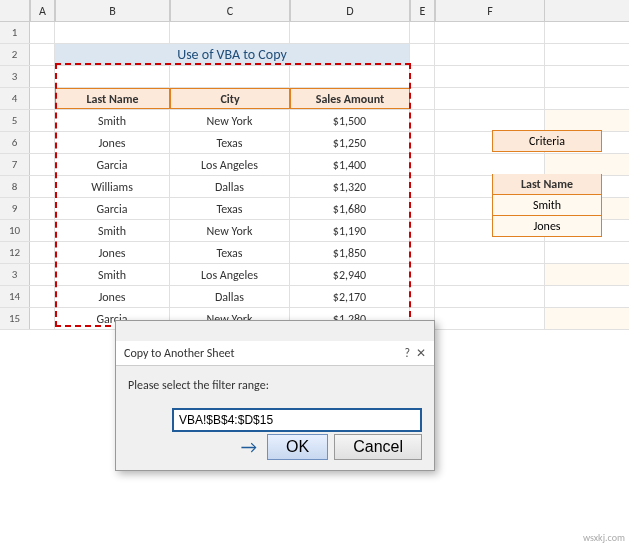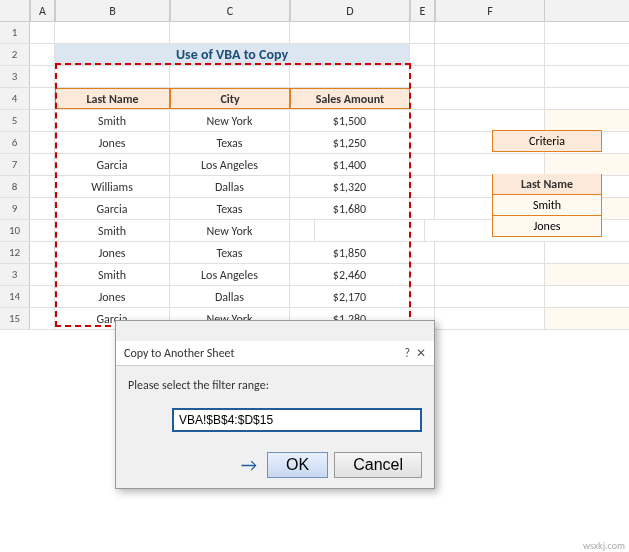--- a/index.html
+++ b/index.html
@@ -96,21 +96,21 @@
     .col-header-a { width: 25px; }
     .col-header-b { width: 115px; }
     .col-header-c { width: 120px; }
     .col-header-d { width: 120px; }
     .col-header-e { width: 25px; }
     .col-header-f { width: 110px; }
 
     
     .title-cell {
       background: #dce6f1;
-      font-weight: bold;
+      font-weight: normal;
       font-size: 14px;
       color: #1f4e79;
       justify-content: center;
       text-align: center;
     }
 
     
     .header-cell {
       background: #fde9d9;
       font-weight: bold;
@@ -204,21 +204,21 @@
     }
     .dialog-body {
       padding: 12px 12px 10px 12px;
     }
     .dialog-label {
       font-size: 12px;
       color: #333;
       margin-bottom: 16px;
     }
     .dialog-input-wrap {
-      margin-bottom: 20px;
+      margin-bottom: 2px;
       padding-left: 44px;
     }
     .dialog-input {
       width: 100%;
       border: 2px solid #1f5c99;
       padding: 3px 5px;
       font-size: 12px;
       background: #fff;
       outline: none;
     }
@@ -241,21 +241,21 @@
       background: linear-gradient(to bottom, #f5f5f5, #e0e0e0);
     }
     .btn-ok {
       background: linear-gradient(to bottom, #e8f0fe, #c8d8f0);
       border: 1px solid #7090c0;
     }
 
     
     .watermark {
       position: absolute;
-      bottom: 0;
+      bottom: 8px;
       right: 4px;
       font-size: 10px;
       color: #aaa;
     }
   </style>
 </head>
 <body>
 
 <div class="spreadsheet">
 
@@ -358,41 +358,42 @@
       <div class="cell cell-d">$1,680</div>
       <div class="cell cell-e"></div>
       <div class="cell cell-f"></div>
     </div>
 
     <div class="grid-row data-row-odd">
       <div class="row-num">10</div>
       <div class="cell cell-a"></div>
       <div class="cell cell-b">Smith</div>
       <div class="cell cell-c">New York</div>
+      <div class="cell cell-d">$1,190</div>
       <div class="cell cell-e"></div>
       <div class="cell cell-f"></div>
     </div>
 
 
     <div class="grid-row data-row-odd">
       <div class="row-num">12</div>
       <div class="cell cell-a"></div>
       <div class="cell cell-b">Jones</div>
       <div class="cell cell-c">Texas</div>
       <div class="cell cell-d">$1,850</div>
       <div class="cell cell-e"></div>
       <div class="cell cell-f"></div>
     </div>
 
     <div class="grid-row data-row-even">
       <div class="row-num">3</div>
       <div class="cell cell-a"></div>
       <div class="cell cell-b">Smith</div>
       <div class="cell cell-c">Los Angeles</div>
-      <div class="cell cell-d">$2,460</div>
+      <div class="cell cell-d">$2,940</div>
       <div class="cell cell-e"></div>
       <div class="cell cell-f"></div>
     </div>
 
     <div class="grid-row data-row-odd">
       <div class="row-num">14</div>
       <div class="cell cell-a"></div>
       <div class="cell cell-b">Jones</div>
       <div class="cell cell-c">Dallas</div>
       <div class="cell cell-d">$2,170</div>

